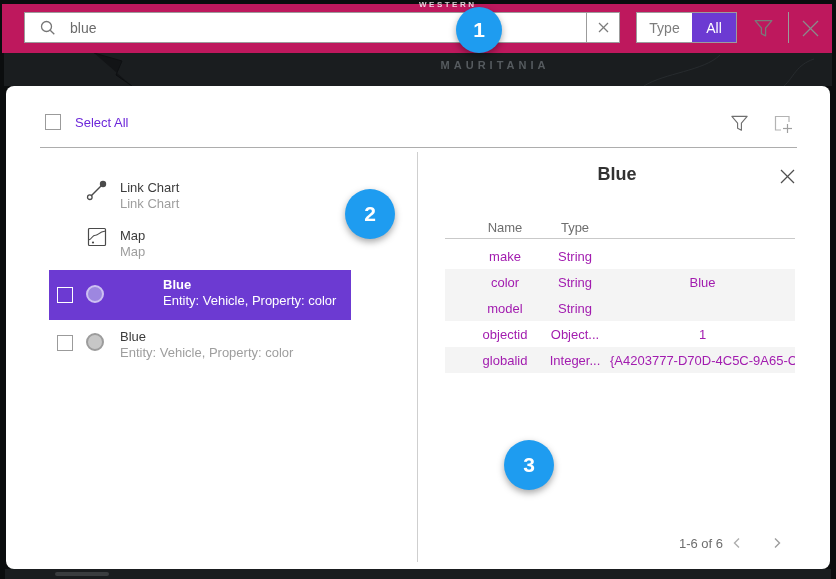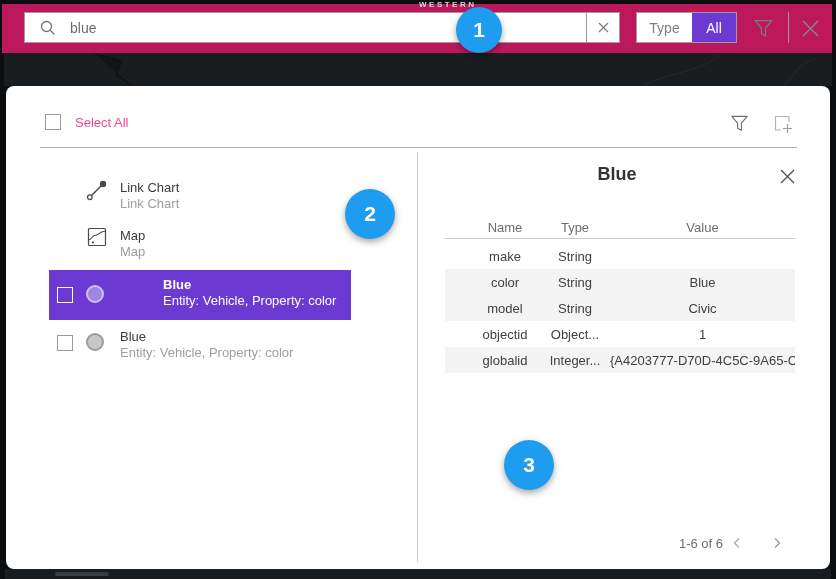--- a/index.html
+++ b/index.html
@@ -47,41 +47,41 @@
   .bar-icon { position:absolute; display:flex; align-items:center; justify-content:center; cursor:pointer; }
   .bar-funnel { left:746px; top:11px; width:30px; height:27px; }
   .bar-vdiv { position:absolute; left:786px; top:8px; width:1px; height:31px; background:#9b9b9b; }
   .bar-close { left:793px; top:10px; width:30px; height:28px; }
   
   .panel {
     position:absolute; left:6px; top:86px; width:824px; height:483px;
     background:#fff; border-radius:8px; z-index:3;
   }
   .checkbox { position:absolute; width:16px; height:16px; border:1px solid #9b9b9b; background:#fff; cursor:pointer; }
-  .select-all-label { position:absolute; left:69px; top:29px; font-size:13px; color:#ec4899; }
+  .select-all-label { position:absolute; left:69px; top:29px; font-size:13px; color:#6d28d9; }
   .panel-funnel { position:absolute; left:720px; top:24px; width:26px; height:26px; display:flex; align-items:center; justify-content:center; cursor:pointer; }
   .panel-add { position:absolute; left:762px; top:24px; width:28px; height:26px; display:flex; align-items:center; justify-content:center; cursor:pointer; }
   .hdr-divider { position:absolute; left:34px; top:61px; width:757px; height:1px; background:#adadad; }
   .v-divider { position:absolute; left:411px; top:66px; width:1px; height:410px; background:#cfcfcf; }
   
   .item-title { position:absolute; left:114px; font-size:13px; color:#3c3c3c; white-space:nowrap; }
   .item-sub { position:absolute; left:114px; font-size:13px; color:#9e9e9e; white-space:nowrap; }
   .item-icon { position:absolute; display:flex; }
   .sel-row { position:absolute; left:43px; top:184px; width:302px; height:50px; background:#6c3ad2; cursor:pointer; }
   .sel-row .checkbox { background:transparent; border:1.5px solid #fff; }
   .entity-dot { position:absolute; width:18px; height:18px; border-radius:50%; }
   .dot-selected { background:#9d87e0; border:2px solid #cdc0f2; }
   .dot-plain { background:#c7c7c7; border:2px solid #9c9c9c; }
   .white-txt { color:#fff !important; }
   .bold { font-weight:bold; }
   
   .details-title { position:absolute; left:433px; top:78px; width:356px; text-align:center; font-size:18px; font-weight:600; color:#323232; }
   .details-close { position:absolute; left:769px; top:78px; width:24px; height:24px; display:flex; align-items:center; justify-content:center; cursor:pointer; }
   .attr-table { position:absolute; left:439px; top:130px; width:350px; }
-  .t-row { display:grid; grid-template-columns:70px 70px 1fr; padding-left:25px; align-items:center; height:26px; font-size:13px; color:#404040; white-space:nowrap; }
+  .t-row { display:grid; grid-template-columns:70px 70px 1fr; padding-left:25px; align-items:center; height:26px; font-size:13px; color:#a21caf; white-space:nowrap; }
   .t-head { height:22px; color:#6e6e6e; }
   .t-div { height:1px; background:#c9c9c9; margin-bottom:4px; }
   .t-row.stripe { background:#f4f4f4; }
   .t-row > div { overflow:hidden;text-align:center; }
   
   .pager-label { position:absolute; left:617px; top:450px; width:100px; text-align:right; font-size:13px; color:#6e6e6e; }
   .pg-btn { position:absolute; top:448px; width:18px; height:18px; display:flex; align-items:center; justify-content:center; cursor:pointer; }
   .pg-prev { left:722px; } .pg-next { left:762px; }
   
   .callout {
@@ -96,20 +96,21 @@
 </style>
 </head>
 <body>
 
 <div class="map-band">
   <svg width="828" height="33" viewBox="0 0 828 33">
     <path d="M90 0 L118 8 L112 22 L128 33" fill="#121416" stroke="#0e1012" stroke-width="1"></path>
     <path d="M640 33 C660 20 700 18 716 2" fill="none" stroke="#272b2e" stroke-width="1"></path>
     <path d="M780 33 C790 24 792 12 810 6" fill="none" stroke="#272b2e" stroke-width="1"></path>
   </svg>
+  <div class="region-label">MAURITANIA</div>
 </div>
 <div class="map-bottom">
   <div class="map-smudge"></div>
 </div>
 
 <div class="topbar">
   <div class="wester-label">WESTERN</div>
 
   <div class="search-box">
     <span class="mag">
@@ -204,36 +205,34 @@
     <svg width="17" height="17" viewBox="0 0 17 17">
         <line x1="2" y1="2" x2="15" y2="15" stroke="#4f4f4f" stroke-width="1.2"></line>
         <line x1="15" y1="2" x2="2" y2="15" stroke="#4f4f4f" stroke-width="1.2"></line>
       </svg>
   </div>
 
   <div class="attr-table">
     <div class="t-row t-head">
       <div>Name</div>
       <div>Type</div>
-      <div>Value</div>
     </div>
     <div class="t-div"></div>
     <div class="t-row">
       <div>make</div>
       <div>String</div>
     </div>
     <div class="t-row stripe">
       <div>color</div>
       <div>String</div>
       <div>Blue</div>
     </div>
     <div class="t-row stripe">
       <div>model</div>
       <div>String</div>
-      <div>Civic</div>
     </div>
     <div class="t-row">
       <div>objectid</div>
       <div>Object...</div>
       <div>1</div>
     </div>
     <div class="t-row stripe">
       <div>globalid</div>
       <div>Integer...</div>
       <div>{A4203777-D70D-4C5C-9A65-C...</div>

